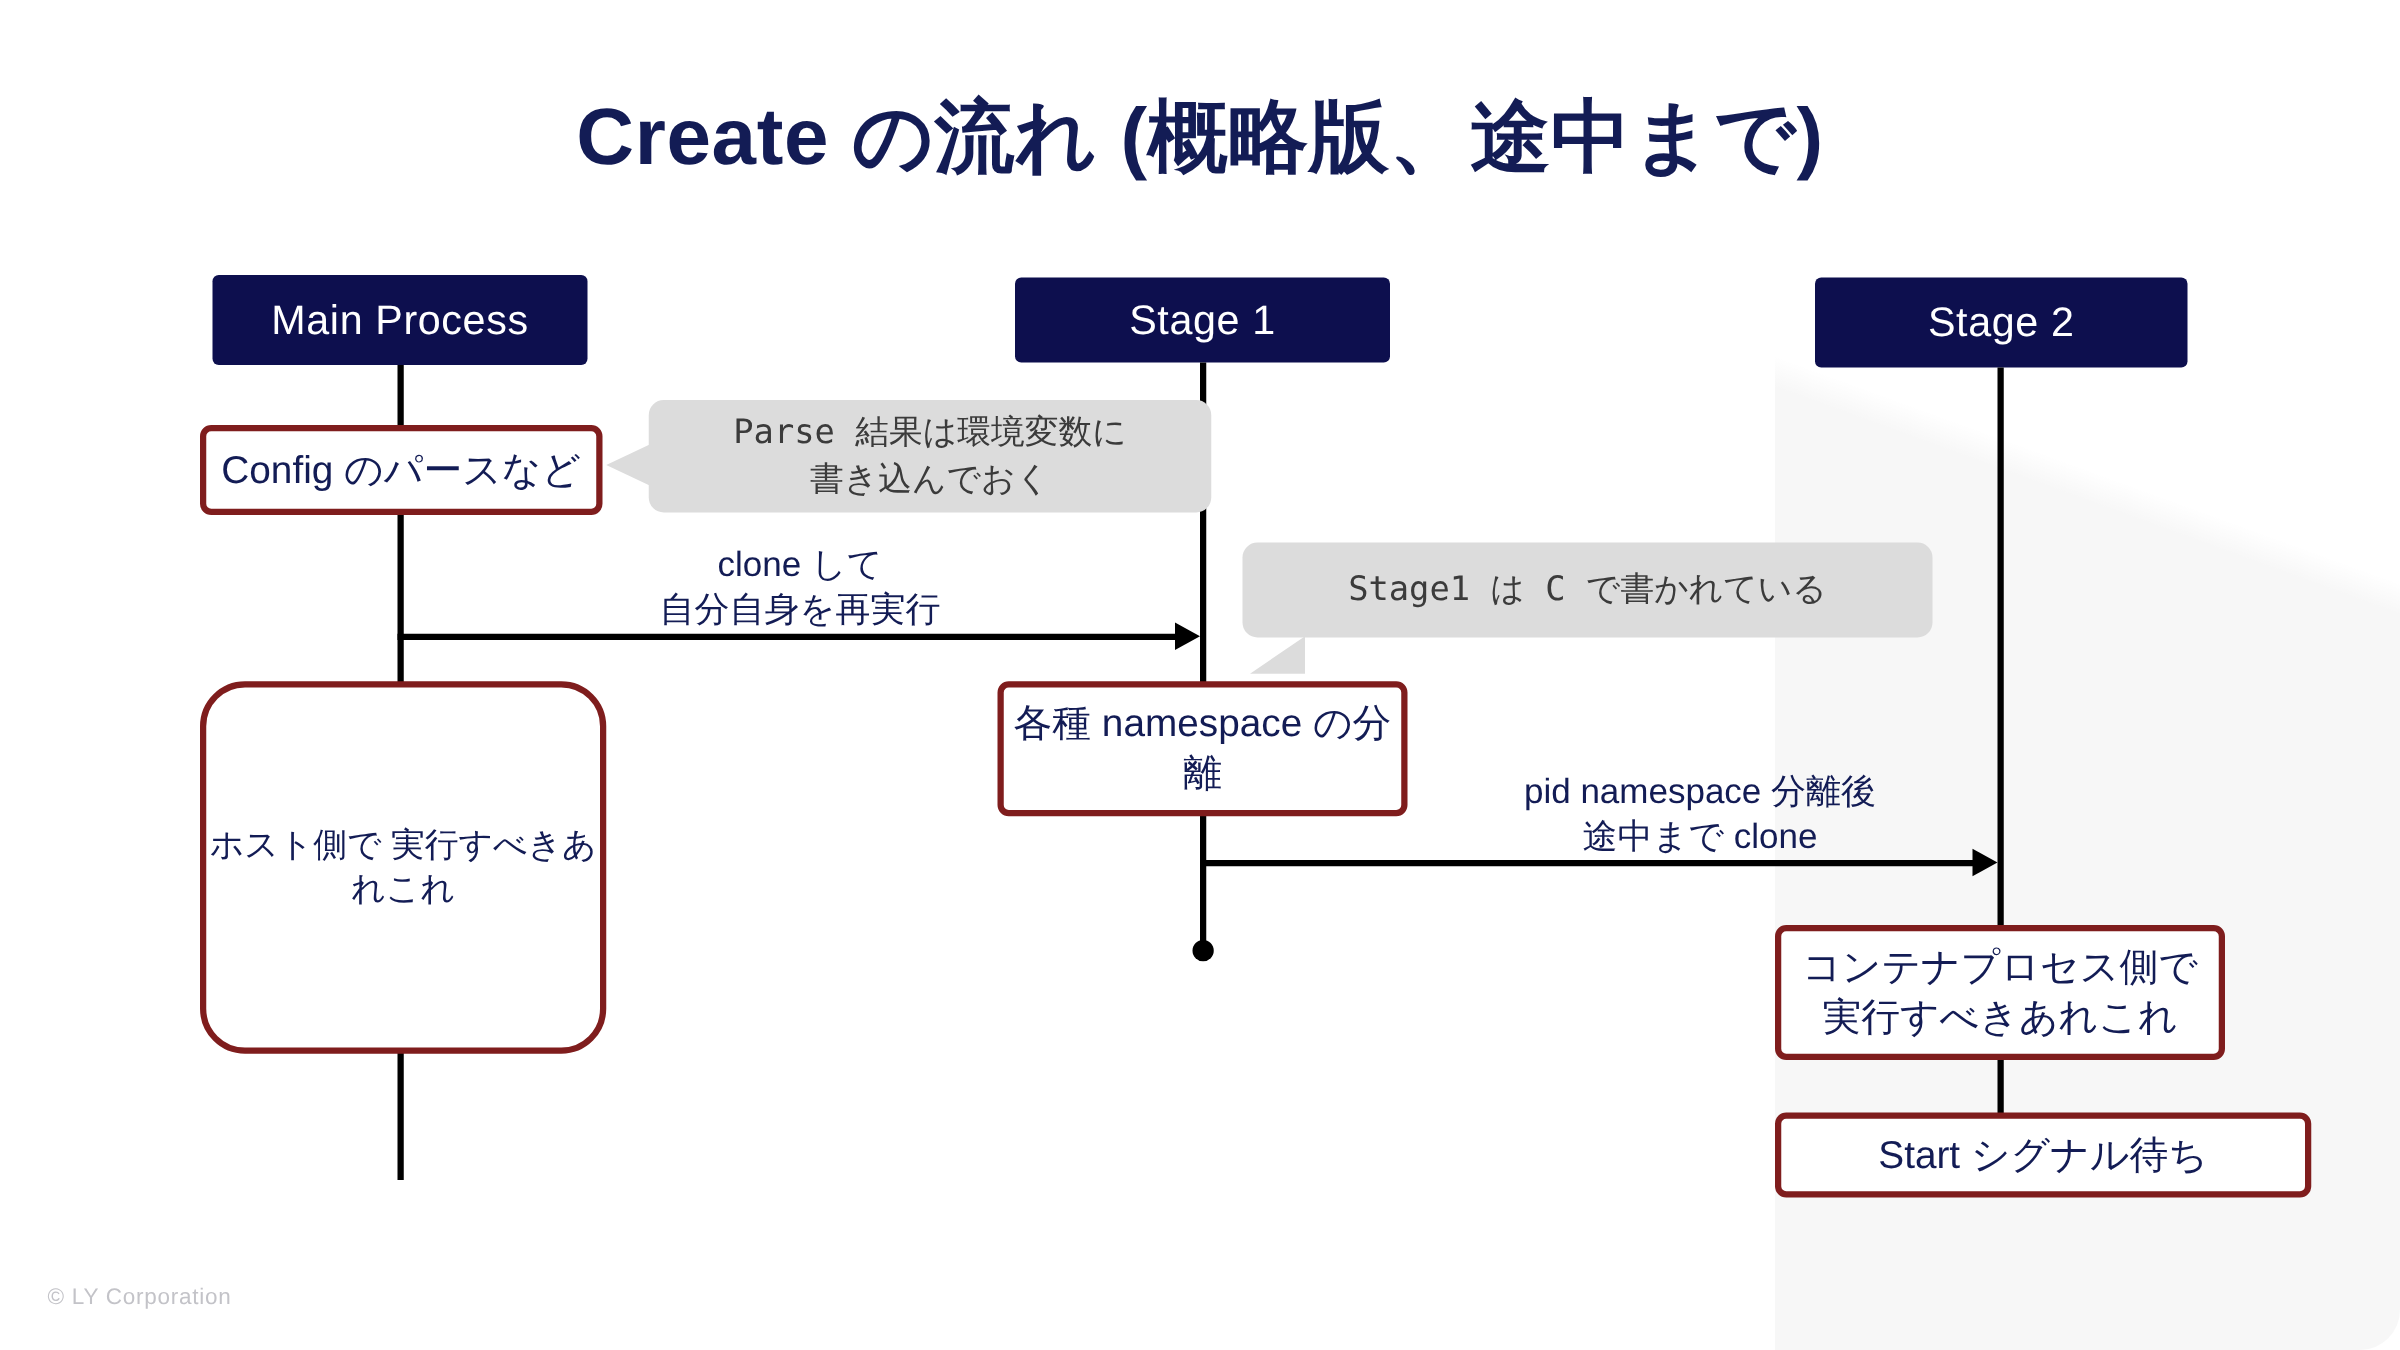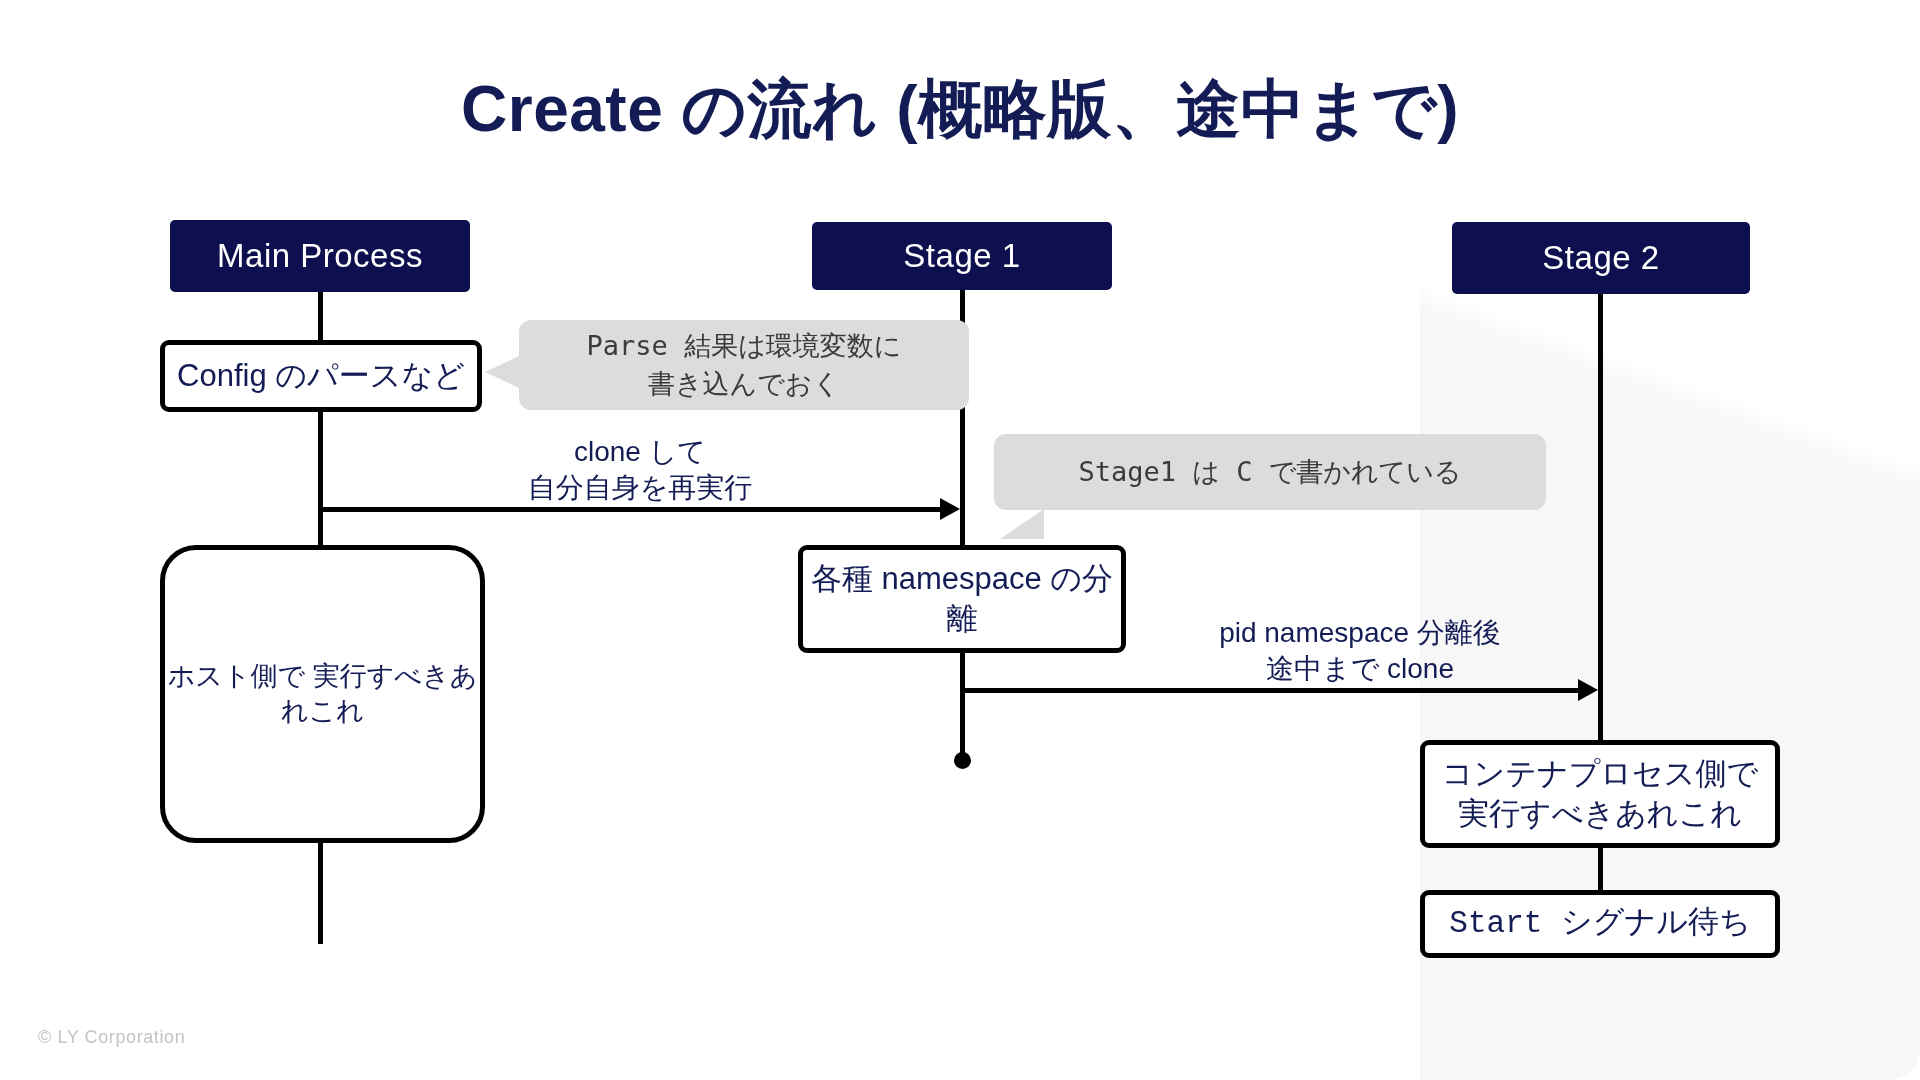--- a/index.html
+++ b/index.html
@@ -53,21 +53,21 @@
   .lifeline-dot{
     position:absolute;
     width:17px;height:17px;
     border-radius:50%;
     background:#000000;
   }
   
   .pbox{
     position:absolute;
     background:#ffffff;
-    border:5px solid #000000;
+    border:5px solid #7f1d1d;
     color:#131c55;
     display:flex;align-items:center;justify-content:center;
     text-align:center;
     line-height:1.28;
     box-sizing:border-box;
     z-index:3;
   }
   .pbox.r-sm{border-radius:9px;}
   .pbox.r-lg{border-radius:36px;}
   
@@ -181,21 +181,21 @@
   <div class="pbox r-sm" style="left:798px;top:545px;width:328px;height:108px;font-size:31px;">
     <span>各種 namespace
 の分離</span>
   </div>
 
   <div class="pbox r-sm" style="left:1420px;top:740px;width:360px;height:108px;font-size:31px;">
     <span>コンテナプロセス側で
 実行すべきあれこれ</span>
   </div>
 
-  <div class="pbox r-sm" style="left:1420px;top:890px;width:360px;height:68px;font-size:31px;font-family:Liberation Mono, monospace;">
+  <div class="pbox r-sm" style="left:1420px;top:890px;width:429px;height:68px;font-size:31px;">
     <span>Start シグナル待ち</span>
   </div>
 
   <div class="bubble-tail tail-left" style="left:485px;top:355px;"></div>
   <div class="bubble" style="left:519px;top:320px;width:450px;height:90px;">Parse 結果は環境変数に
 書き込んでおく</div>
 
   <div class="bubble-tail tail-bl" style="left:1000px;top:509px;"></div>
   <div class="bubble" style="left:994px;top:434px;width:552px;height:76px;">Stage1 は C で書かれている</div>
 

